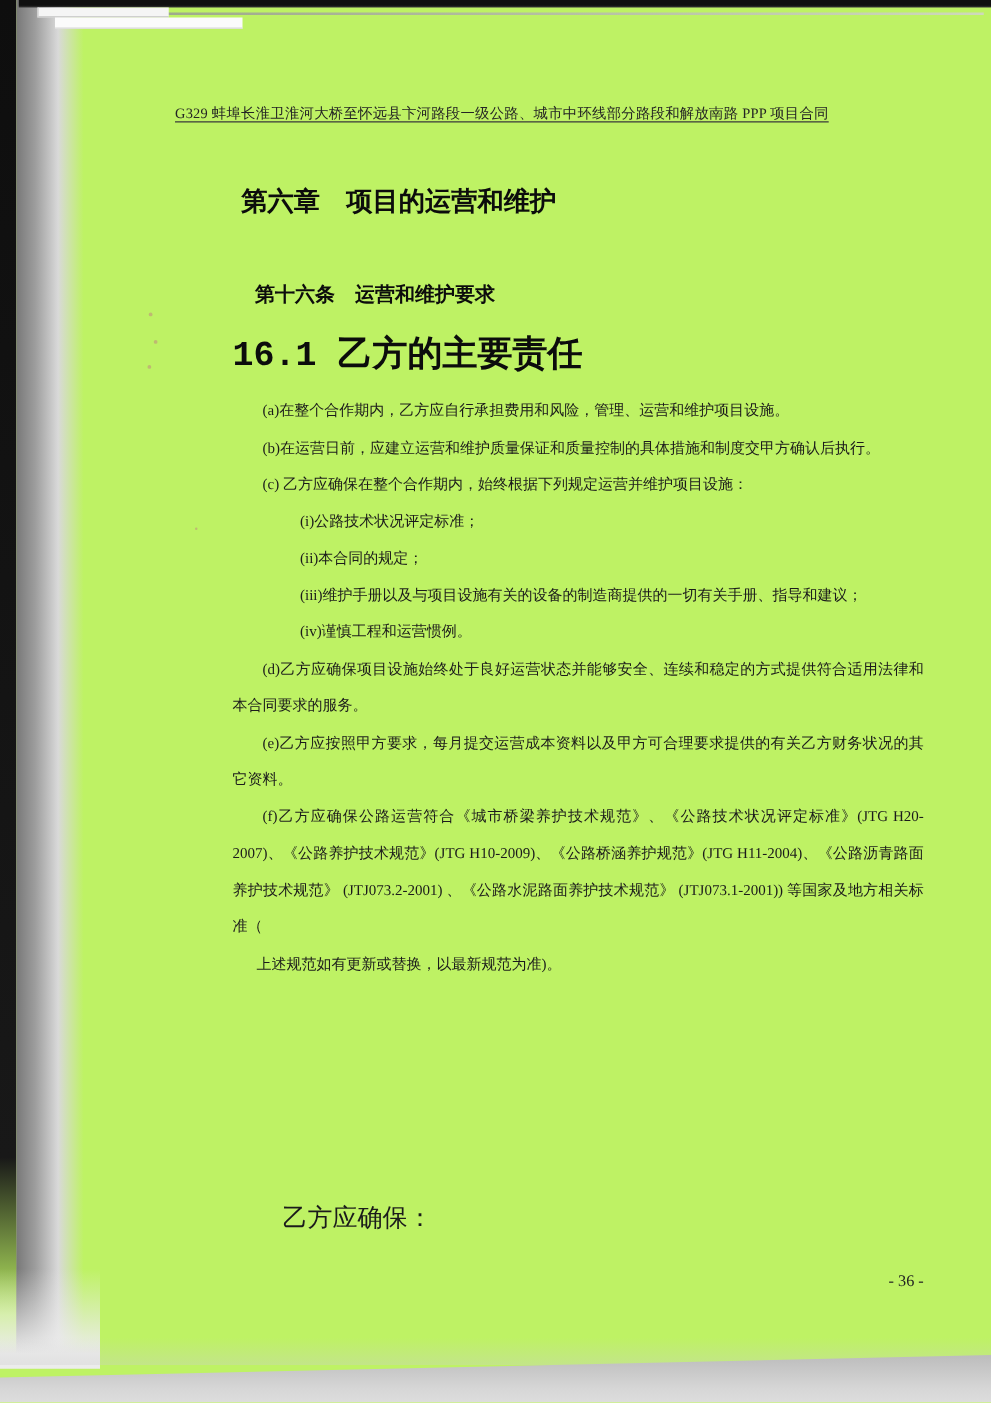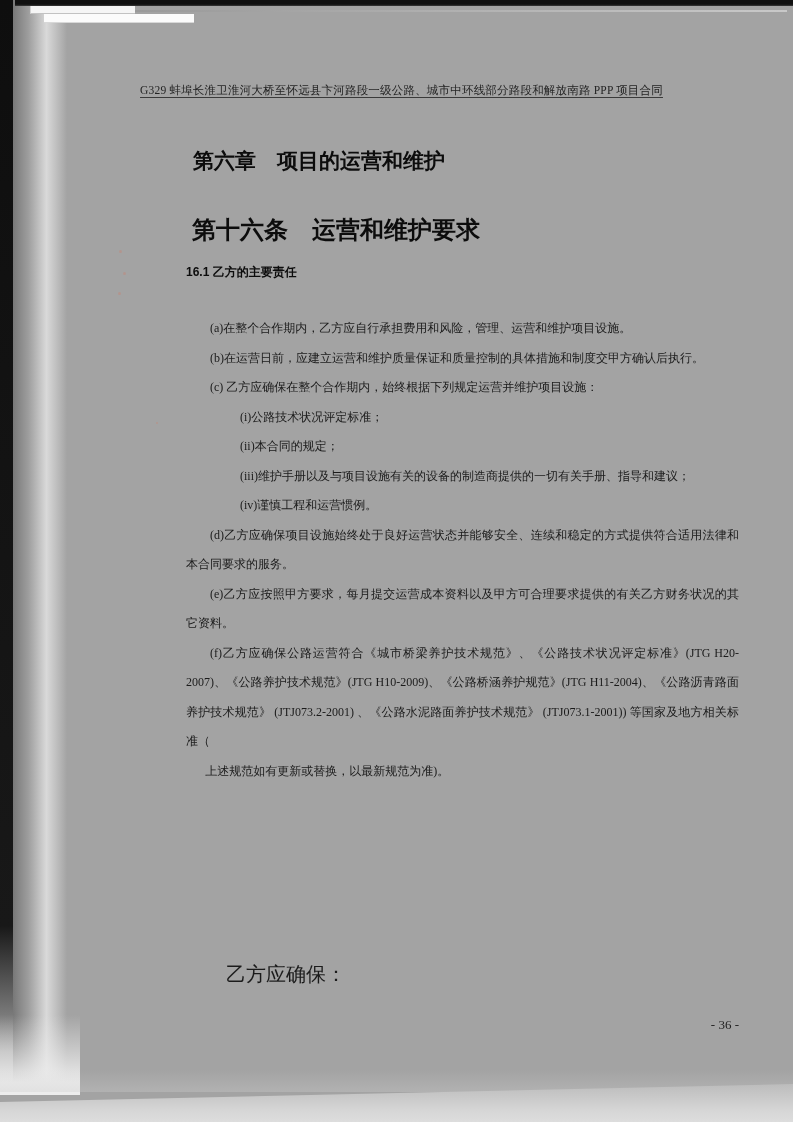--- a/index.html
+++ b/index.html
@@ -4,21 +4,21 @@
 <style>
   html,body{margin:0;padding:0;}
   body{
     width:793px;height:1122px;
     background:#e9e9e9;
     font-family:"Liberation Serif","DejaVu Serif",serif;
     position:relative;overflow:hidden;
   }
   .scan-page{
     position:absolute;inset:0;
-    background:#a3a3a3;
+    background:#bef264;
   }
   
   .edge-left-black{
     position:absolute;left:0;top:0;width:13px;height:1052px;
     background:linear-gradient(180deg,#0e0e0e 0%,#181818 88%,rgba(24,24,24,0) 100%);
   }
   .edge-left-gray{
     position:absolute;left:13px;top:0;width:54px;height:1092px;
     background:linear-gradient(90deg,#787878 0%,#9d9d9d 28%,#d9d9d9 62%,rgba(253,253,253,0) 100%);
   }
@@ -69,28 +69,28 @@
     text-decoration-thickness:1px;
     text-decoration-color:#3a3a3a;
   }
   .chapter-title{
     position:absolute;top:147px;left:193px;width:600px;margin:0;
     text-align:left;
     font-family:"Liberation Sans","DejaVu Sans",sans-serif;
     font-weight:bold;font-size:21px;color:#0c0c0c;
   }
   .article-title{
-    position:absolute;top:210px;left:188px;margin:4px;
+    position:absolute;top:210px;left:188px;margin:16px;
     font-family:"Liberation Sans","DejaVu Sans",sans-serif;
-    font-weight:bold;font-size:24px;color:#0c0c0c;
+    font-weight:bold;font-size:16px;color:#0c0c0c;
   }
   .sec-heading{
     position:absolute;left:186px;margin:0;
-    font-family:Liberation Sans, sans-serif;
-    font-weight:bold;font-size:12px;color:#0c0c0c;
+    font-family:Liberation Mono, monospace;
+    font-weight:bold;font-size:28px;color:#0c0c0c;
   }
   .h161{top:264px;}
   .h162{top:907px;}
   .body-text{
     position:absolute;top:314px;left:186px;width:553px;
     font-size:12px;line-height:29.5px;color:#1b1b1b;
     text-align:justify;
   }
   .body-text p{margin:0;}
   .pi2{text-indent:2em;}

